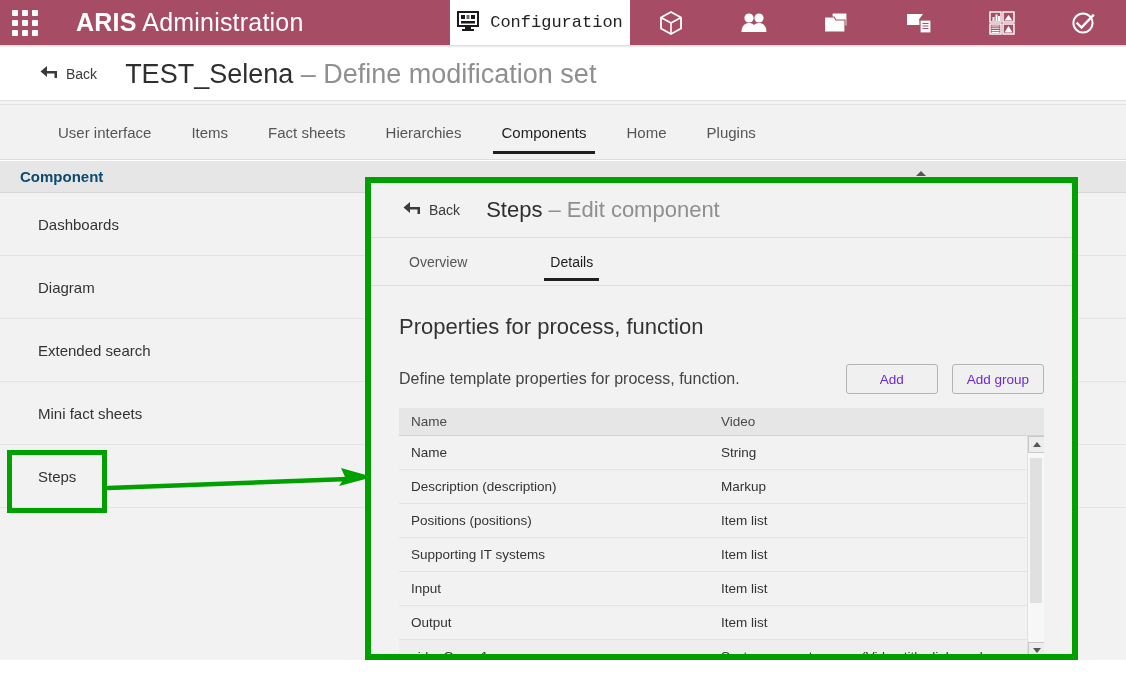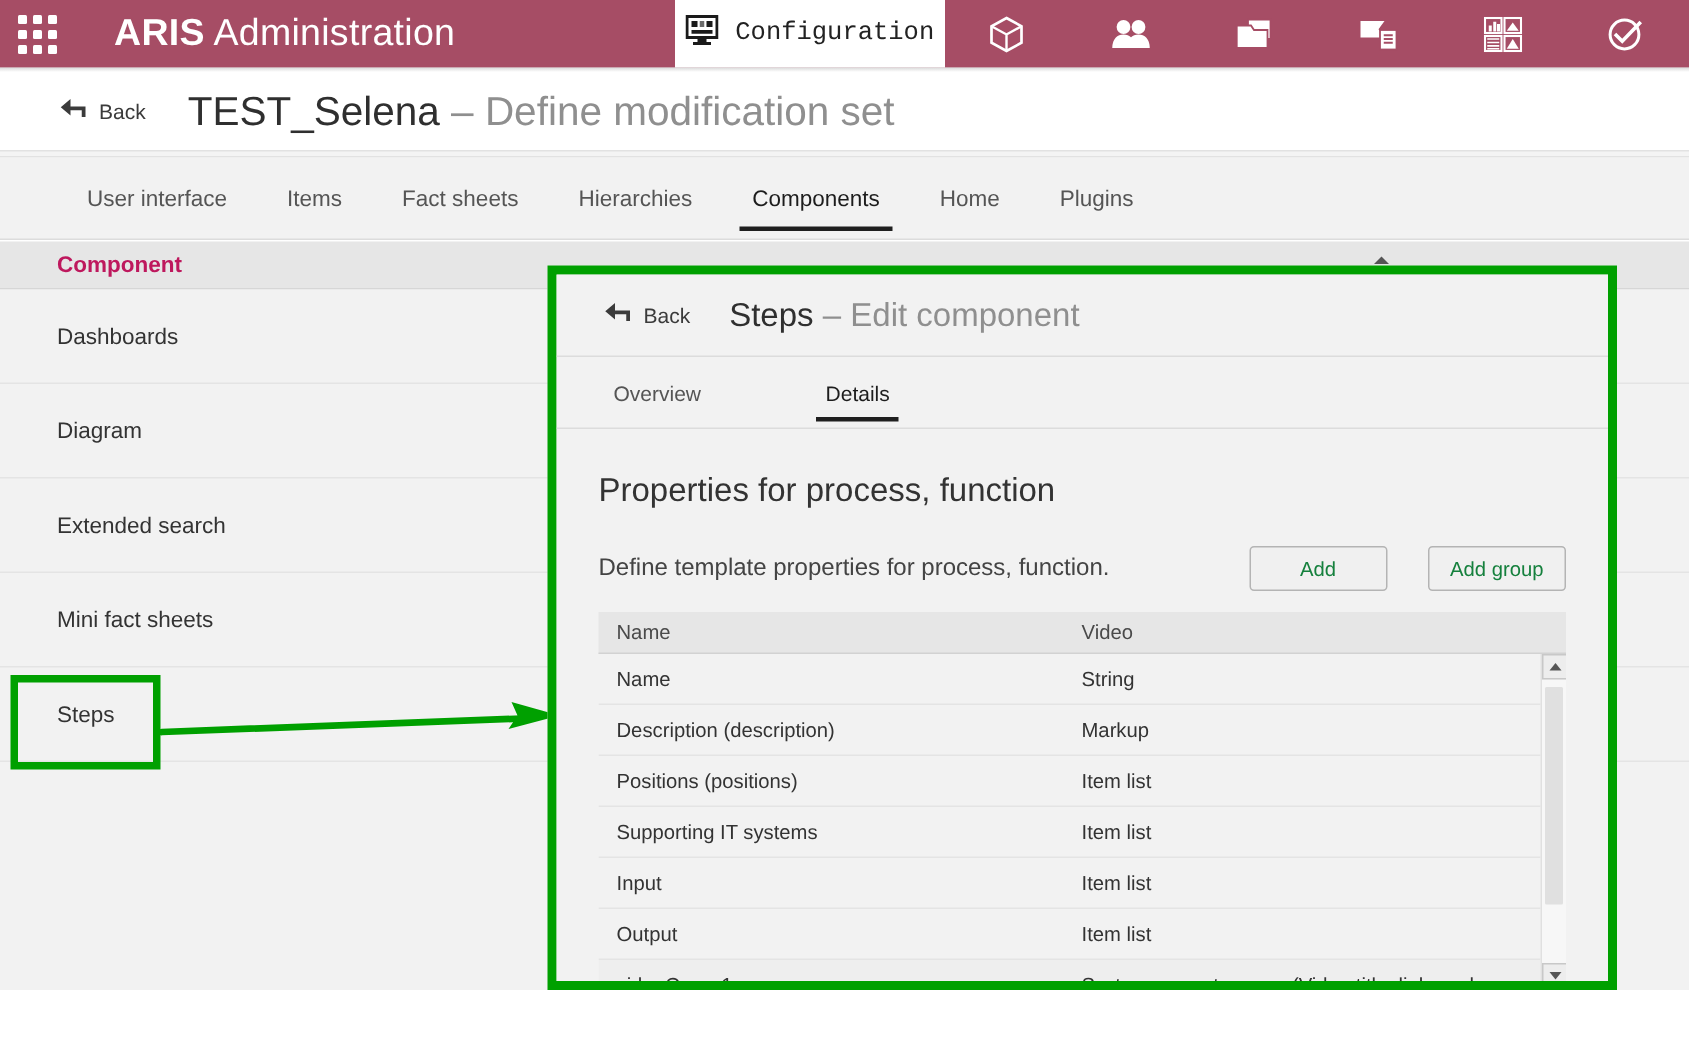--- a/index.html
+++ b/index.html
@@ -125,21 +125,21 @@
 
   
   .listhdr {
     position: absolute; left: 0; top: 161px;
     width: 1126px; height: 32px;
     background: #e6e6e6;
     display: flex; align-items: center;
     border-bottom: 1px solid #d6d6d6;
   }
   .listhdr .h {
-    margin-left: 38px; font-size: 15px; font-weight: 700; color: #be185d;
+    margin-left: 20px; font-size: 15px; font-weight: 700; color: #0c4a6e;
   }
   .sortcaret {
     position: absolute; left: 916px; top: 10px;
     width: 0; height: 0;
     border-left: 5px solid transparent;
     border-right: 5px solid transparent;
     border-bottom: 5px solid #555;
   }
   .complist {
     position: absolute; left: 0; top: 193px;
@@ -220,26 +220,25 @@
     margin-top: 24px;
     display: flex; align-items: center; justify-content: space-between;
   }
   .sect-desc { font-size: 16px; color: #444; }
   .btns { display: flex; gap: 14px; }
   .btn {
     min-width: 92px; height: 30px;
     background: #f0f0f0;
     border: 1px solid #b4b4b4;
     border-radius: 3px;
-    font-size: 13.5px; color: #15803d;
+    font-size: 13.5px; color: #6d28d9;
     display: flex; align-items: center; justify-content: center;
     padding: 0 14px;
     cursor: pointer;
     font-family: "Liberation Sans", sans-serif;
-    margin-left: 13px;
   }
 
   .tbl { margin-top: 14px; position: relative; }
   .tbl-hdr {
     display: flex; align-items: center;
     height: 28px;
     background: #e6e6e6;
     border-bottom: 1px solid #d2d2d2;
     font-size: 13.5px; color: #4a4a4a;
   }

